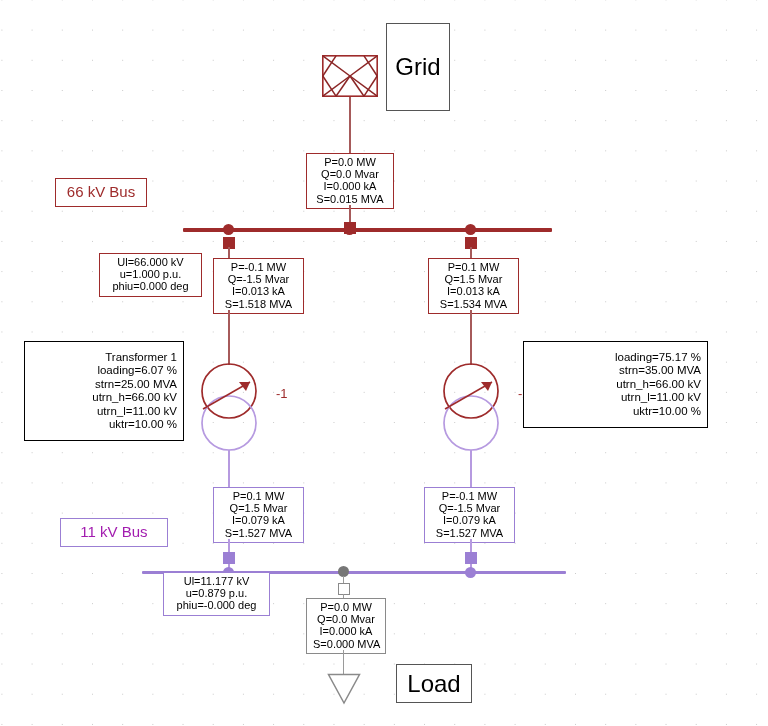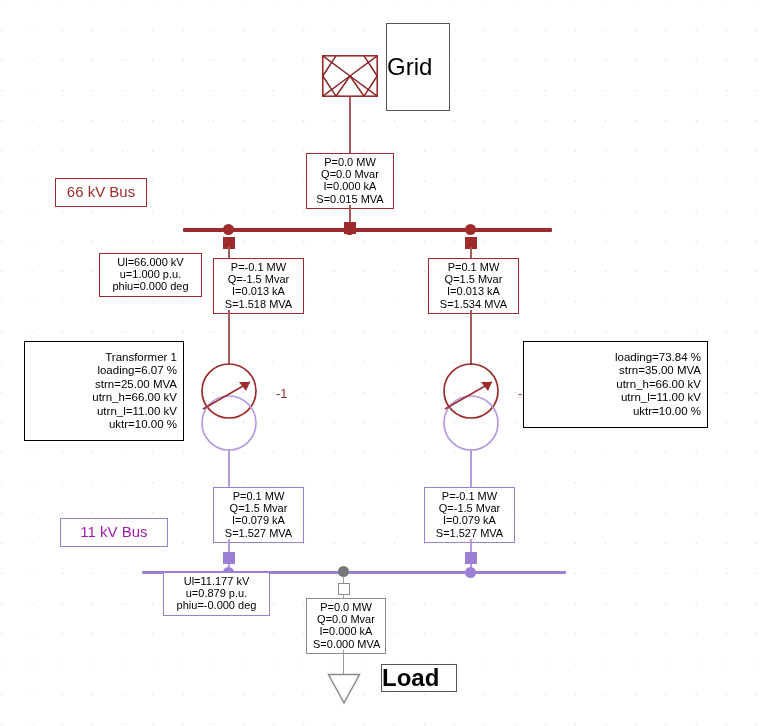--- a/index.html
+++ b/index.html
@@ -56,20 +56,21 @@
     border: 1px solid #555;
     color: #000;
     box-sizing: border-box;
     text-align: center;
     white-space: nowrap;
   }
   .bigbox {
     font-size: 24px;
     display: flex;
     align-items: center;
+    justify-content: center;
   }
   .trafobox {
     border: 1px solid #000;
     font-size: 11.5px;
     line-height: 13.4px;
     padding: 9px 6px 9px 6px;
   }
   .trafobox .ln { display: block; text-align: right; }
 
   
@@ -234,21 +235,21 @@
     <svg width="74" height="96" viewBox="0 0 74 96">
       <circle cx="37" cy="31" r="27" fill="none" stroke="#9e2b2b" stroke-width="1.7"></circle>
       <circle cx="37" cy="63" r="27" fill="none" stroke="#b69ae0" stroke-width="1.7"></circle>
       <line x1="11" y1="49" x2="58" y2="22" stroke="#9e2b2b" stroke-width="1.5"></line>
       <polygon points="58,22 47,22 54,31" fill="#9e2b2b"></polygon>
     </svg>
   </div>
   <div class="abs tapnum" style="left:518px; top:387px;">-2</div>
 
   <div class="abs plainbox trafobox" style="left:523px; top:341px; width:185px;">
-    <span class="ln">loading=73.84 %</span>
+    <span class="ln">loading=75.17 %</span>
     <span class="ln">strn=35.00 MVA</span>
     <span class="ln">utrn_h=66.00 kV</span>
     <span class="ln">utrn_l=11.00 kV</span>
     <span class="ln">uktr=10.00 %</span>
   </div>
 
   <div class="abs wire-v purple" style="left:470px; top:450px; height:38px;"></div>
 
   <div class="abs infobox purple" style="left:424px; top:487px; width:91px;">
     <span class="ln">P=-0.1 MW</span>
@@ -289,17 +290,17 @@
   </div>
 
   <div class="abs wire-v gray" style="left:343px; top:650px; height:26px;"></div>
 
   <div class="abs loadsym" style="left:327px; top:673px;">
     <svg width="34" height="34" viewBox="0 0 34 34">
       <polygon points="1.5,1.5 32.5,1.5 17,30" fill="#ffffff" stroke="#8a8a8a" stroke-width="1.5"></polygon>
     </svg>
   </div>
 
-  <div class="abs plainbox bigbox" style="left:381px; top:664px; width:76px; height:28px;font-weight:bold;">
+  <div class="abs plainbox bigbox" style="left:396px; top:664px; width:76px; height:39px;">
     <span>Load</span>
   </div>
 
 </div>
 
 </body></html>

